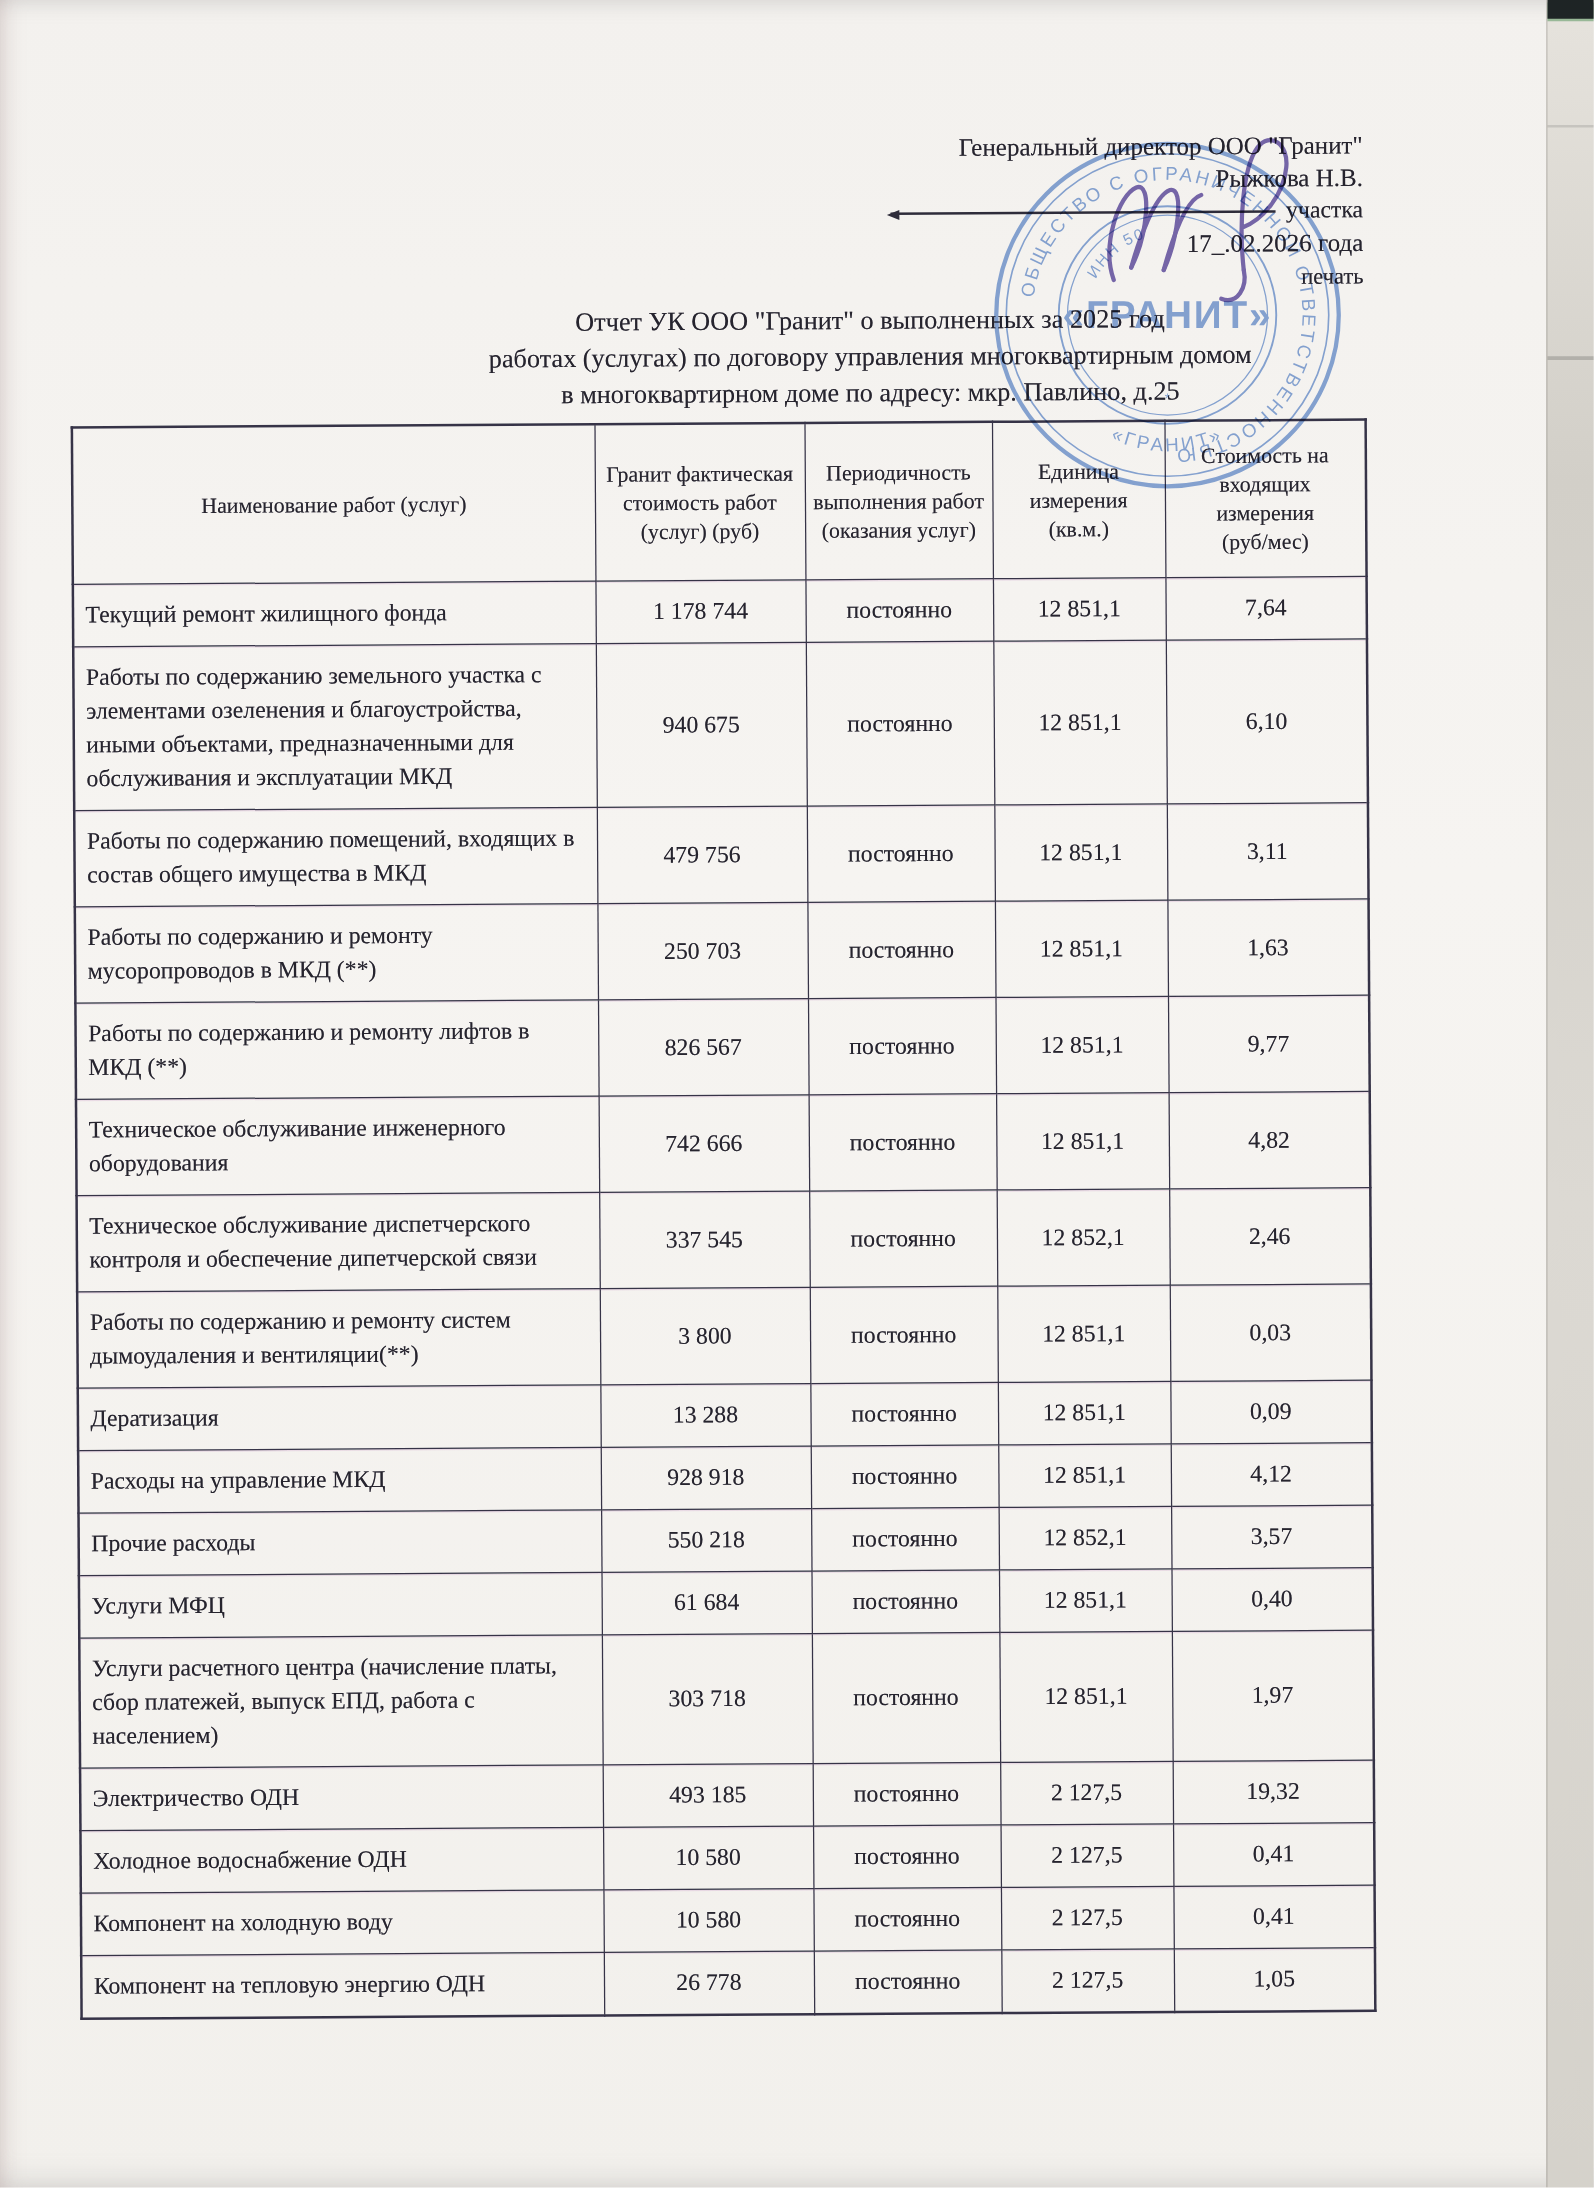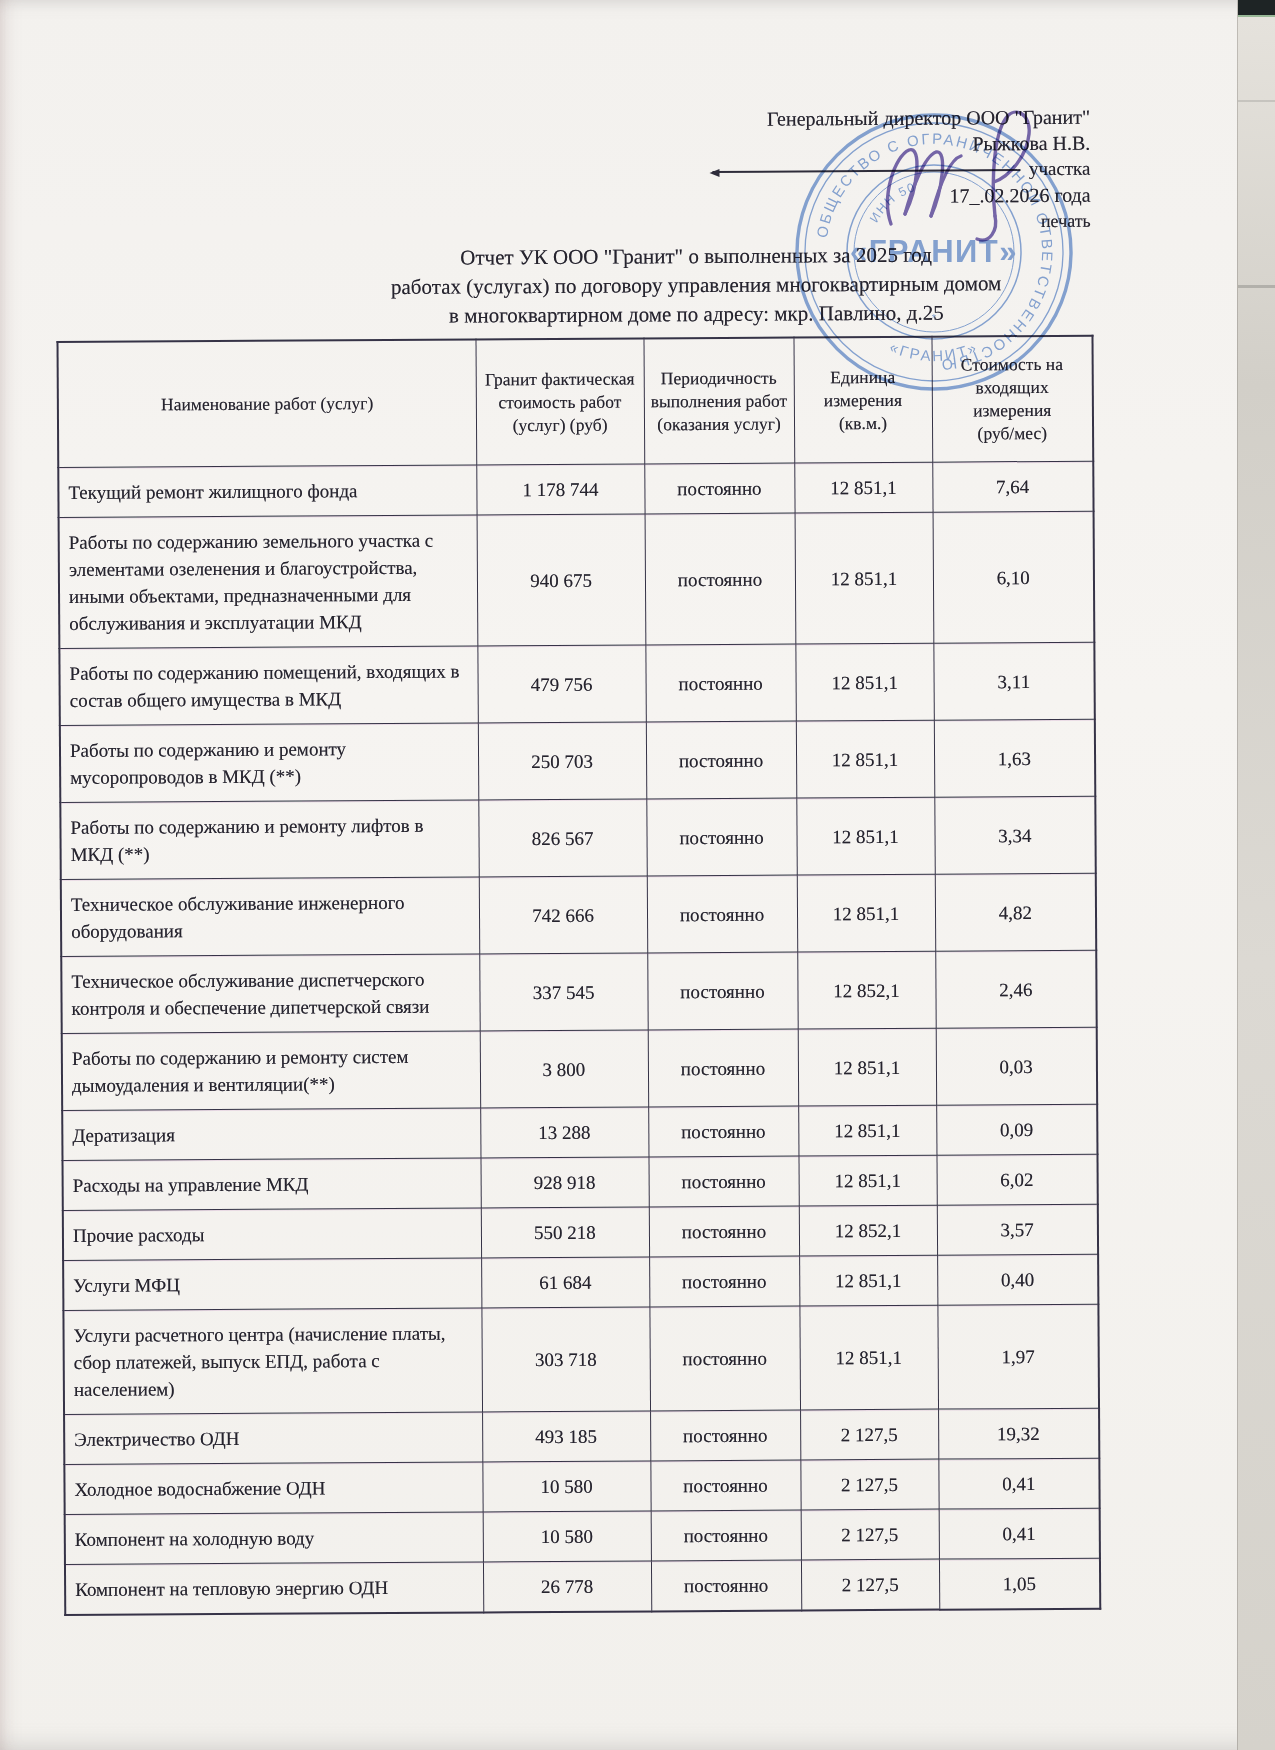--- a/index.html
+++ b/index.html
@@ -181,21 +181,21 @@
             <td class="col-cost">250 703</td>
             <td class="col-period">постоянно</td>
             <td class="col-unit">12 851,1</td>
             <td class="col-rate">1,63</td>
           </tr>
           <tr>
             <td class="col-name">Работы по содержанию и ремонту лифтов в МКД (**)</td>
             <td class="col-cost">826 567</td>
             <td class="col-period">постоянно</td>
             <td class="col-unit">12 851,1</td>
-            <td class="col-rate">3,34</td>
+            <td class="col-rate">9,77</td>
           </tr>
           <tr>
             <td class="col-name">Техническое обслуживание инженерного оборудования</td>
             <td class="col-cost">742 666</td>
             <td class="col-period">постоянно</td>
             <td class="col-unit">12 851,1</td>
             <td class="col-rate">4,82</td>
           </tr>
           <tr>
             <td class="col-name">Техническое обслуживание диспетчерского контроля и обеспечение дипетчерской связи</td>
@@ -216,21 +216,21 @@
             <td class="col-cost">13 288</td>
             <td class="col-period">постоянно</td>
             <td class="col-unit">12 851,1</td>
             <td class="col-rate">0,09</td>
           </tr>
           <tr>
             <td class="col-name">Расходы на управление МКД</td>
             <td class="col-cost">928 918</td>
             <td class="col-period">постоянно</td>
             <td class="col-unit">12 851,1</td>
-            <td class="col-rate">6,02</td>
+            <td class="col-rate">4,12</td>
           </tr>
           <tr>
             <td class="col-name">Прочие расходы</td>
             <td class="col-cost">550 218</td>
             <td class="col-period">постоянно</td>
             <td class="col-unit">12 852,1</td>
             <td class="col-rate">3,57</td>
           </tr>
           <tr>
             <td class="col-name">Услуги МФЦ</td>

